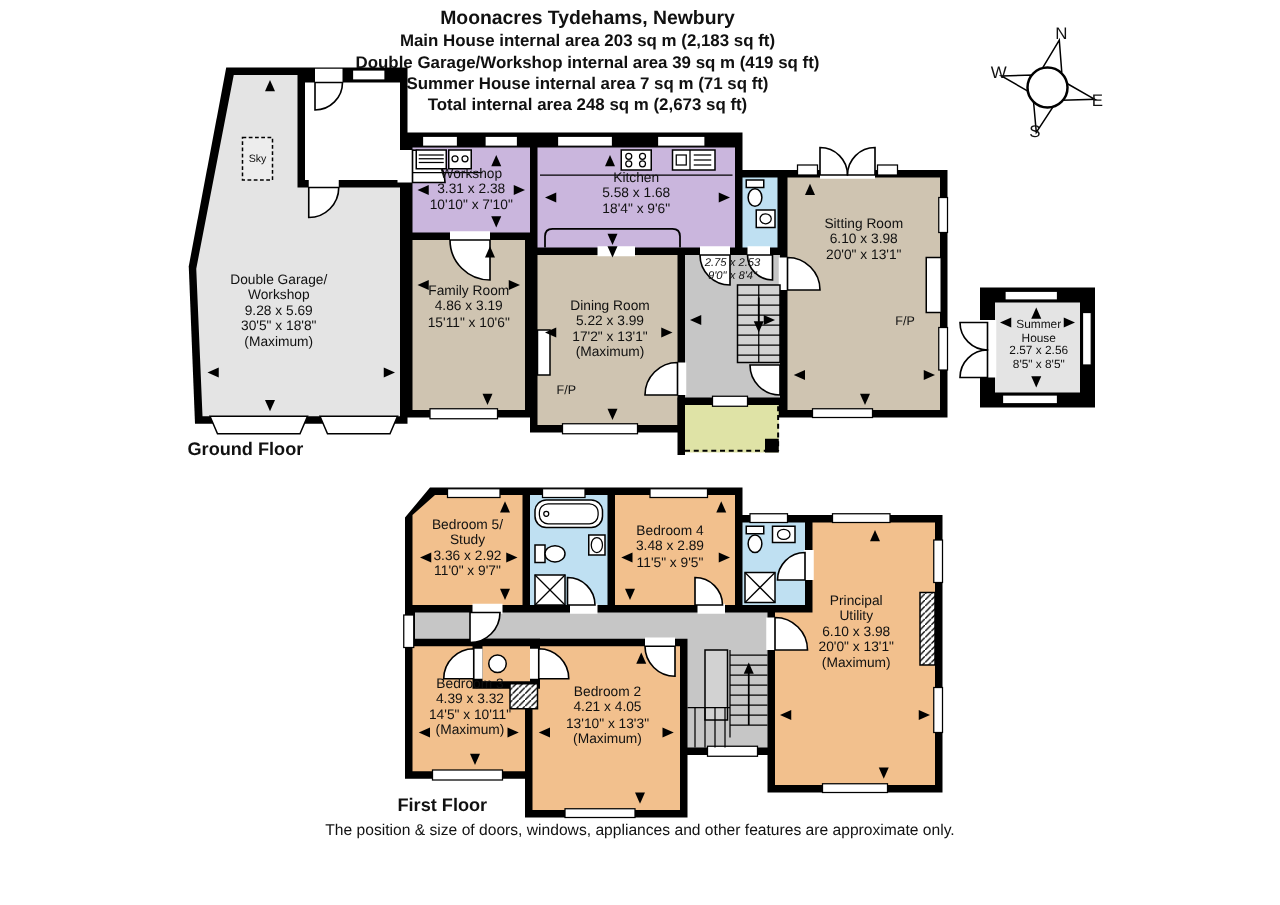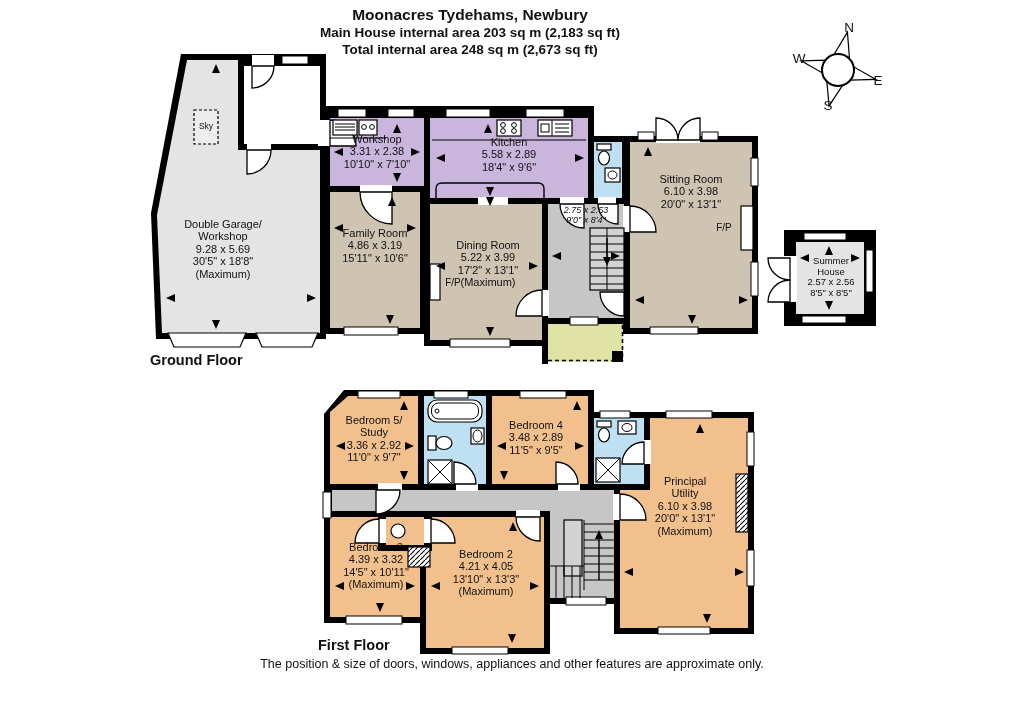--- a/index.html
+++ b/index.html
@@ -26,21 +26,21 @@
   .ic{fill:#fff;stroke:#000;stroke-width:1.2;}
   .tl{stroke:#000;stroke-width:1;fill:none;}
   .tl2{stroke:#000;stroke-width:1.4;fill:none;}
   .dash{stroke:#000;stroke-width:1.6;fill:none;stroke-dasharray:4 3;}
   .arr{fill:#000;}
   .lbl{position:absolute;transform:translate(-50%,-50%);text-align:center;
        white-space:nowrap;font-size:11px;line-height:1.13;}
   .lbl.small{font-size:9px;font-style:italic;}
   .lbl.sm2{font-size:9.5px;}
   .lbl.tiny{font-size:8.5px;}
-  .lbl.fp{font-size:10px;}
+  .lbl.fp{font-size:10px;margin-top:30px;}
   .floor-label{position:absolute;font-weight:bold;font-size:14.5px;}
   .header{position:absolute;left:0;top:6px;width:940px;text-align:center;font-weight:bold;}
   .header .t{font-size:15.5px;line-height:18px;}
   .header .s{font-size:13.5px;line-height:17px;}
   .footer{position:absolute;left:0;top:656px;width:1024px;text-align:center;}
   .footer .f1{font-weight:bold;font-size:13.5px;line-height:18px;}
   .footer .f2{font-size:12.5px;line-height:17.5px;}
   .compass-letter{position:absolute;transform:translate(-50%,-50%);font-size:13.5px;}
 </style>
 </head>
@@ -360,20 +360,22 @@
       <path class="ic" d="M 838,107 L 830,84 L 846,84 Z"></path>
       <path class="ic" d="M 800,70 L 825,63 L 825,77 Z"></path>
     </g>
     <circle cx="838" cy="70" r="16" fill="#fff" stroke="#000" stroke-width="2"></circle>
   </g>
 </svg>
 
 <div class="header">
   <div class="t">Moonacres Tydehams, Newbury</div>
   <div class="s">Main House internal area 203 sq m (2,183 sq ft)</div>
+  <div class="s">Double Garage/Workshop internal area 39 sq m (419 sq ft)</div>
+  <div class="s">Summer House internal area 7 sq m (71 sq ft)</div>
   <div class="s">Total internal area 248 sq m (2,673 sq ft)</div>
 </div>
 
 <div class="compass-letter" style="left:849px;top:27px">N</div>
 <div class="compass-letter" style="left:799px;top:58px">W</div>
 <div class="compass-letter" style="left:878px;top:80px">E</div>
 <div class="compass-letter" style="left:828px;top:105px">S</div>
 
 <div class="lbl" style="left:223px;top:249px">
       <div>Double Garage/</div>
@@ -382,21 +384,21 @@
       <div>30'5" x 18'8"</div>
       <div>(Maximum)</div>
     </div>
 <div class="lbl" style="left:377px;top:152px">
       <div>Workshop</div>
       <div>3.31 x 2.38</div>
       <div>10'10" x 7'10"</div>
     </div>
 <div class="lbl" style="left:509px;top:155px">
       <div>Kitchen</div>
-      <div>5.58 x 2.89</div>
+      <div>5.58 x 1.68</div>
       <div>18'4" x 9'6"</div>
     </div>
 <div class="lbl" style="left:375px;top:246px">
       <div>Family Room</div>
       <div>4.86 x 3.19</div>
       <div>15'11" x 10'6"</div>
     </div>
 <div class="lbl" style="left:488px;top:264px">
       <div>Dining Room</div>
       <div>5.22 x 3.99</div>

